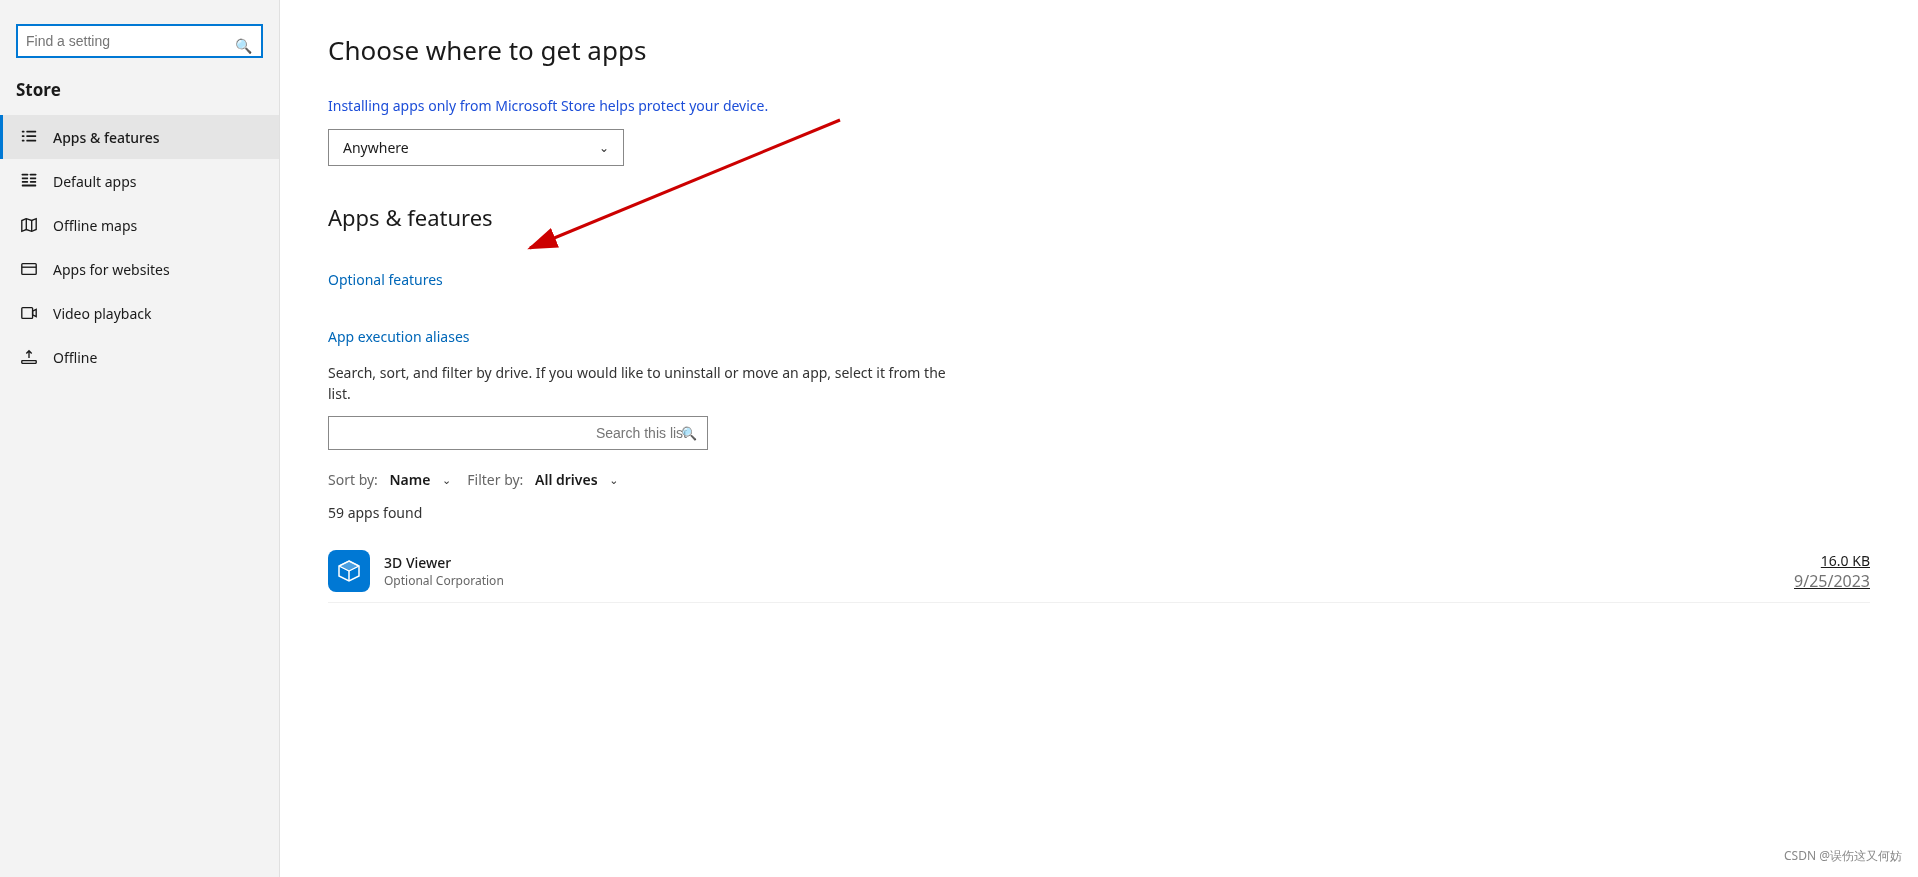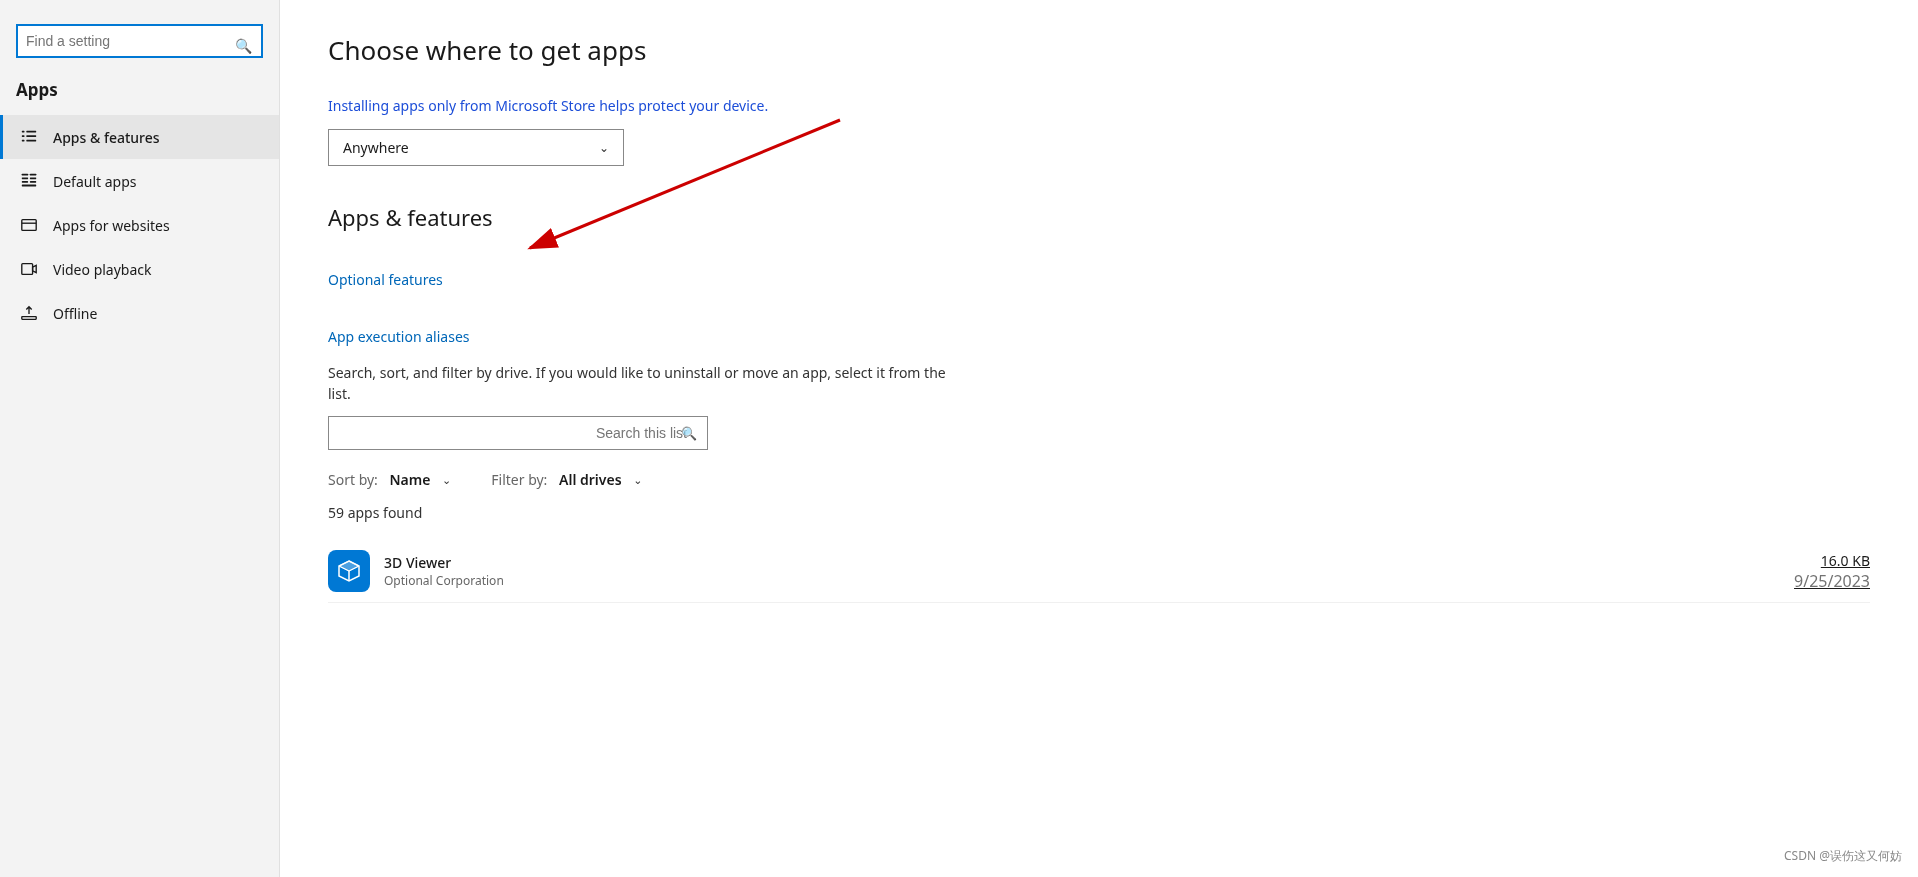--- a/index.html
+++ b/index.html
@@ -159,21 +159,21 @@
       position: absolute;
       right: 10px;
       color: #555;
       font-size: 13px;
       pointer-events: none;
     }
 
     .sort-filter-row {
       display: flex;
       align-items: flex-end;
-      gap: 40px;
+      gap: 16px;
       margin-bottom: 14px;
       font-size: 14px;
       color: #444;
     }
     .sort-filter-item {
       display: flex;
       align-items: center;
       gap: 4px;
       cursor: pointer;
     }
@@ -259,21 +259,21 @@
   </style>
 </head>
 <body>
 
 <div class="sidebar">
   <div class="search-box-wrapper">
     <input class="search-box" type="text" placeholder="Find a setting" style="">
     <span class="search-icon-sidebar">🔍</span>
   </div>
 
-  <div class="sidebar-title">Apps</div>
+  <div class="sidebar-title">Store</div>
 
   <div class="sidebar-item active">
     <div class="sidebar-icon">
       <svg viewBox="0 0 20 20" fill="#1a1a1a" width="18" height="18">
         <rect x="2" y="3" width="3" height="2" rx="0.5"></rect>
         <rect x="7" y="3" width="11" height="2" rx="0.5"></rect>
         <rect x="2" y="8" width="3" height="2" rx="0.5"></rect>
         <rect x="7" y="8" width="11" height="2" rx="0.5"></rect>
         <rect x="2" y="13" width="3" height="2" rx="0.5"></rect>
         <rect x="7" y="13" width="11" height="2" rx="0.5"></rect>
@@ -290,20 +290,29 @@
         <rect x="2" y="10" width="7" height="2" rx="0.5"></rect>
         <rect x="11" y="2" width="7" height="2" rx="0.5"></rect>
         <rect x="11" y="6" width="7" height="2" rx="0.5"></rect>
         <rect x="11" y="10" width="7" height="2" rx="0.5"></rect>
         <rect x="2" y="14" width="16" height="2" rx="0.5"></rect>
       </svg>
     </div>
     <span>Default apps</span>
   </div>
 
+  <div class="sidebar-item">
+    <div class="sidebar-icon">
+      <svg viewBox="0 0 20 20" fill="none" stroke="#1a1a1a" stroke-width="1.5" width="18" height="18">
+        <path d="M7 3L2 5v12l5-2 6 2 5-2V3l-5 2-6-2z"></path>
+        <path d="M7 3v12M13 5v12"></path>
+      </svg>
+    </div>
+    <span>Offline maps</span>
+  </div>
 
   <div class="sidebar-item">
     <div class="sidebar-icon">
       <svg viewBox="0 0 20 20" fill="none" stroke="#1a1a1a" stroke-width="1.5" width="18" height="18">
         <rect x="2" y="4" width="16" height="12" rx="1"></rect>
         <path d="M2 8h16"></path>
         <path d="M5 6h.01M7.5 6h.01"></path>
       </svg>
     </div>
     <span>Apps for websites</span>

